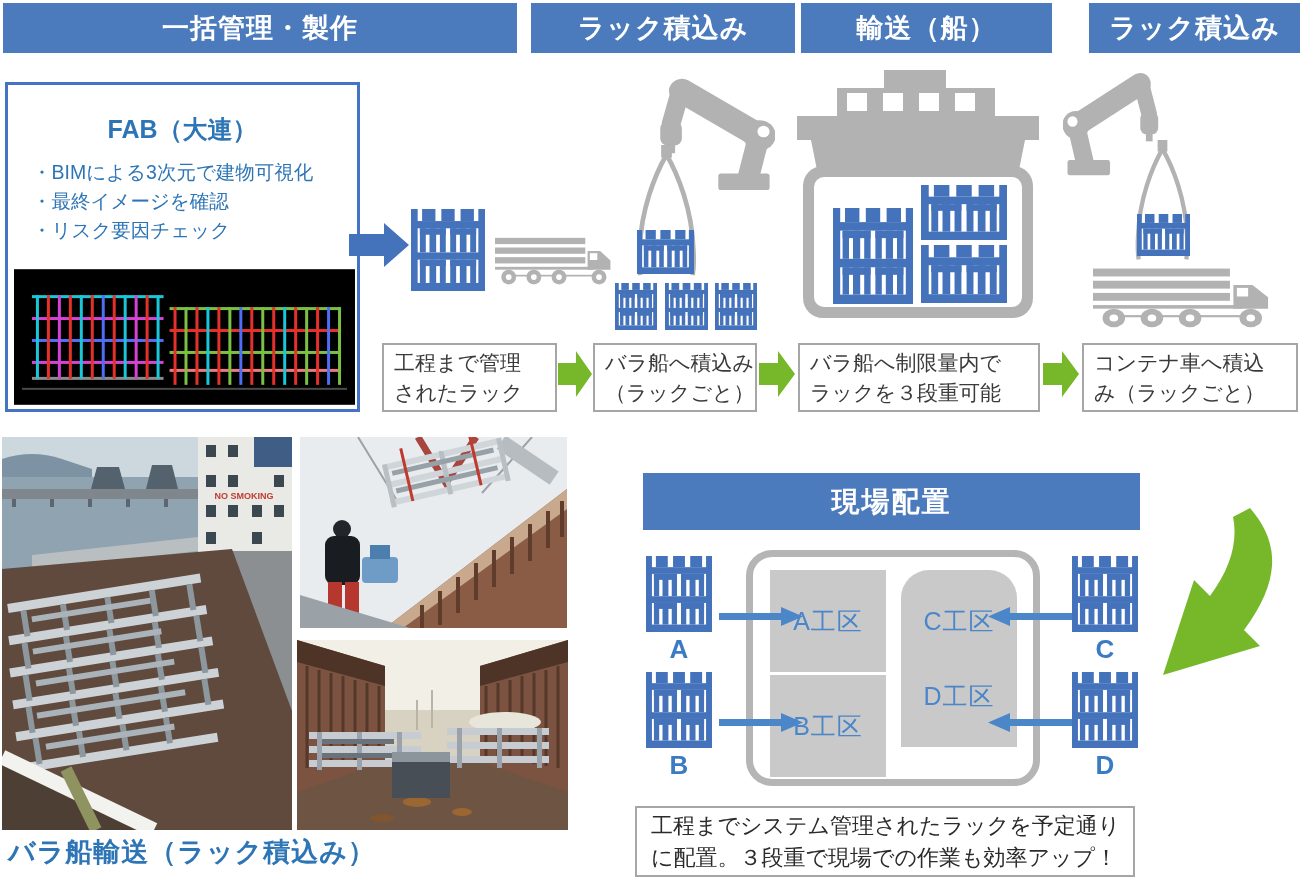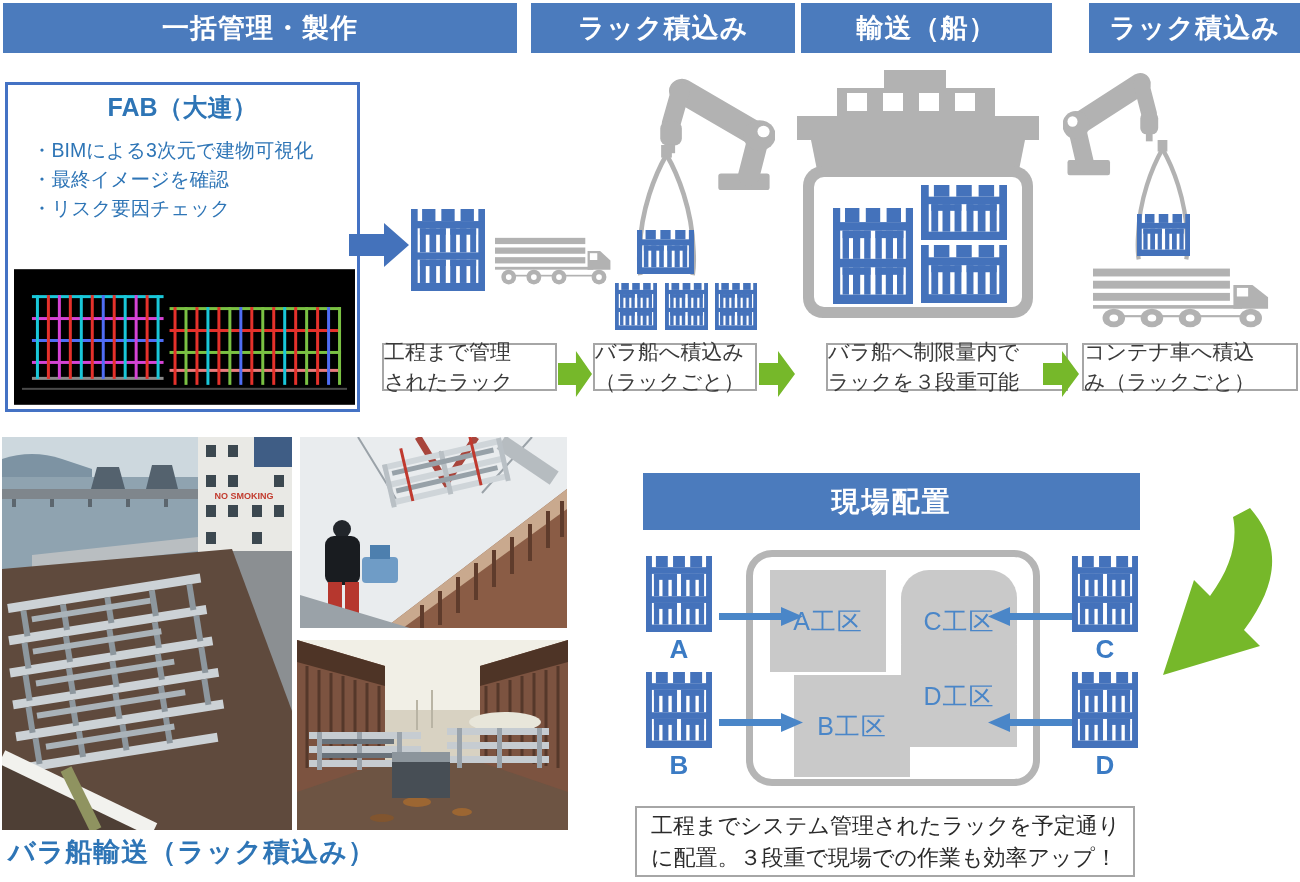--- a/index.html
+++ b/index.html
@@ -11,28 +11,28 @@
   
   .phead{
     position:absolute;top:3px;height:50px;background:#4b7bbd;color:#ffffff;
     font-size:27px;font-weight:bold;text-align:center;line-height:50px;letter-spacing:1px;
   }
   
   .fab-box{
     position:absolute;left:5px;top:82px;width:355px;height:330px;
     border:3px solid #4472c4;background:#fff;box-sizing:border-box;
   }
-  .fab-title{margin-top:6px;text-align:center;font-size:25px;font-weight:bold;color:#2e75b6;}
+  .fab-title{margin-top:28px;text-align:center;font-size:25px;font-weight:bold;color:#2e75b6;}
   .fab-bullets{margin:12px 0 0 24px;padding:0;list-style:none;}
   .fab-bullets li{font-size:19.5px;line-height:29px;color:#2e75b6;}
   .bim{position:absolute;left:6px;top:184px;width:341px;height:136px;}
   
   .flow-box{
-    position:absolute;top:343px;height:48px;border:2px solid #a6a6a6;background:#fff;
-    box-sizing:border-box;display:flex;align-items:center;
+    position:absolute;top:343px;height:69px;border:2px solid #a6a6a6;background:#fff;
+    box-sizing:border-box;display:flex;align-items:center;padding-left:10px;
     font-size:21px;line-height:30px;color:#3a3a3a;white-space:pre-line;
   }
   
   .site-head{
     position:absolute;left:643px;top:473px;width:497px;height:57px;background:#4b7bbd;
     color:#fff;font-size:28px;font-weight:bold;text-align:center;line-height:57px;letter-spacing:2px;
   }
   .site-frame{
     position:absolute;left:746px;top:550px;width:294px;height:236px;
     border:7px solid #b5b5b5;border-radius:26px;box-sizing:border-box;background:#fff;
@@ -276,21 +276,21 @@
   <div class="flow-box" style="left:382px;width:175px;">工程まで管理
 されたラック</div>
   <svg class="abs" style="left:558px;top:351px;" width="34" height="46">
       <use href="#sym-garrow" width="34" height="46"></use>
     </svg>
   <div class="flow-box" style="left:593px;width:164px;">バラ船へ積込み
 （ラックごと）</div>
   <svg class="abs" style="left:759px;top:351px;" width="36" height="46">
       <use href="#sym-garrow" width="36" height="46"></use>
     </svg>
-  <div class="flow-box" style="left:798px;width:242px;margin-left:28px;">バラ船へ制限量内で
+  <div class="flow-box" style="left:798px;width:242px;">バラ船へ制限量内で
 ラックを３段重可能</div>
   <svg class="abs" style="left:1043px;top:351px;" width="36" height="46">
       <use href="#sym-garrow" width="36" height="46"></use>
     </svg>
   <div class="flow-box" style="left:1082px;width:216px;">コンテナ車へ積込
 み（ラックごと）</div>
 
   <svg class="abs" style="left:2px;top:437px;" width="290" height="393" viewBox="0 0 290 393">
     <rect width="290" height="393" fill="#8fa3b0"></rect>
     <rect width="290" height="40" fill="#cdd8de"></rect>
@@ -464,21 +464,21 @@
     </g>
   </svg>
 
   <div class="photo-caption">バラ船輸送（ラック積込み）</div>
 
   <div class="site-head">現場配置</div>
   <div class="site-frame"></div>
 
   <div class="zone" style="left:770px;top:570px;">A工区</div>
   <div class="zone" style="left:901px;top:570px;border-radius:28px;">C工区</div>
-  <div class="zone" style="left:794px;top:675px;">B工区</div>
+  <div class="zone" style="left:770px;top:675px;">B工区</div>
   <div class="zone" style="left:901px;top:645px;">D工区</div>
 
   <svg class="abs" style="left:646px;top:556px;" width="66" height="76" viewBox="0 0 66 76">
       <use href="#sym-rack2" width="66" height="76"></use>
     </svg>
   <svg class="abs" style="left:646px;top:672px;" width="66" height="76" viewBox="0 0 66 76">
       <use href="#sym-rack2" width="66" height="76"></use>
     </svg>
   <svg class="abs" style="left:1072px;top:556px;" width="66" height="76" viewBox="0 0 66 76">
       <use href="#sym-rack2" width="66" height="76"></use>

